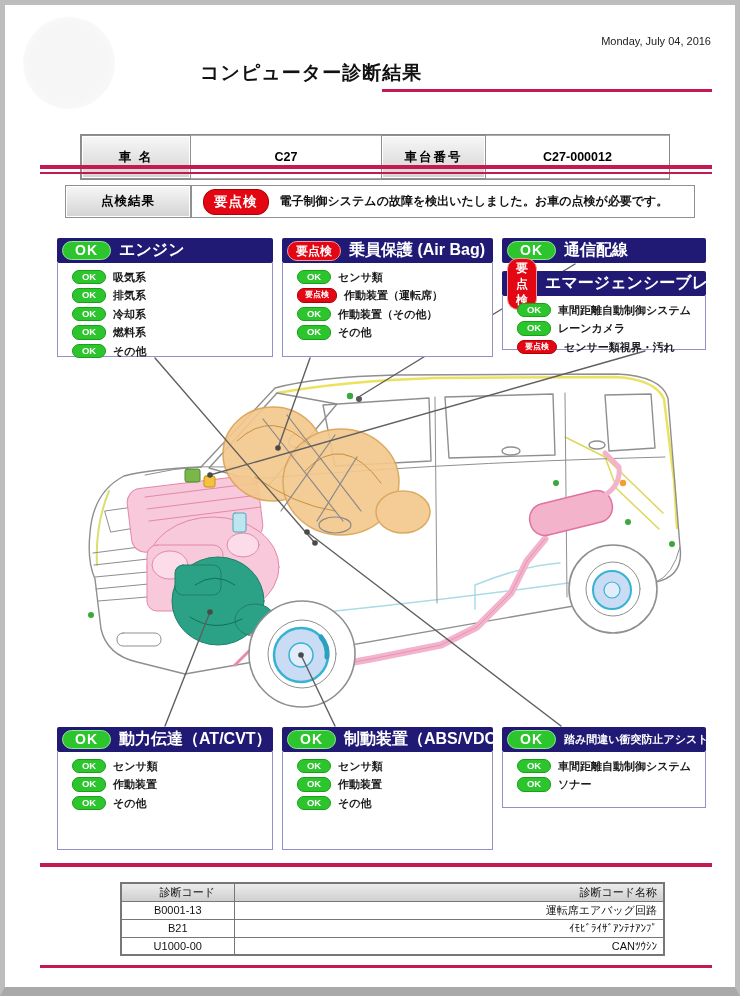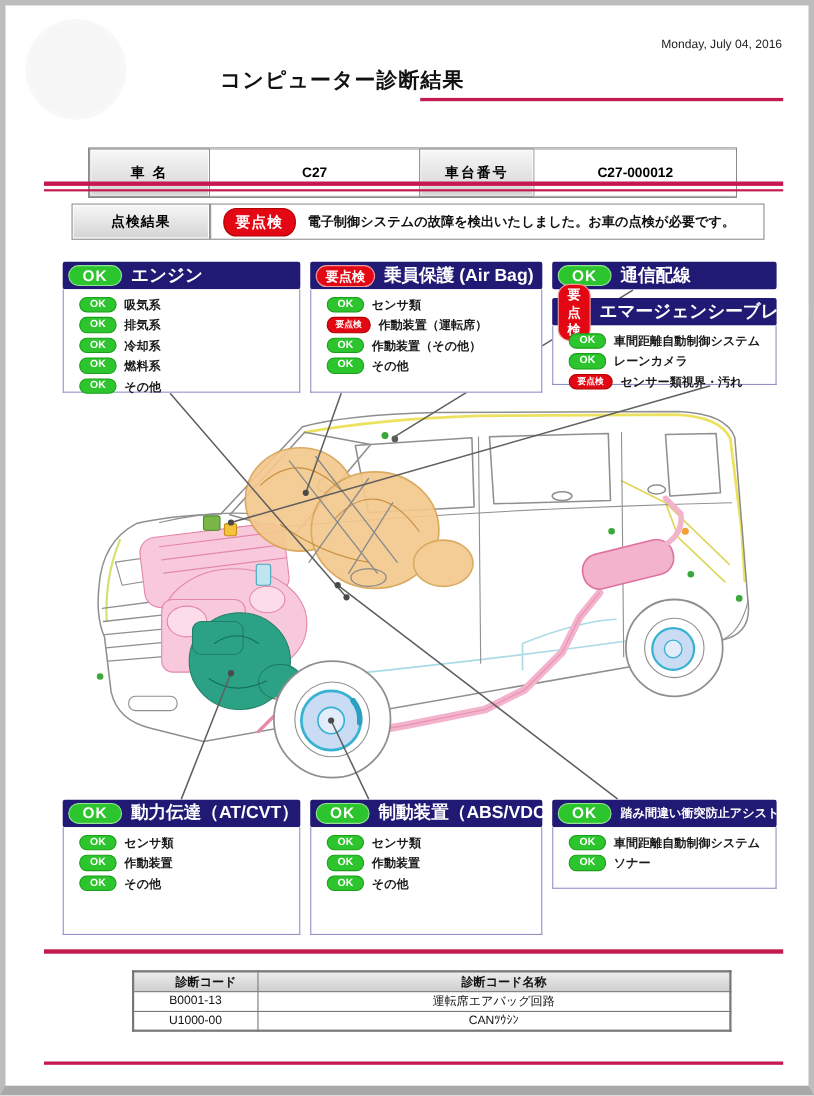--- a/index.html
+++ b/index.html
@@ -39,23 +39,23 @@
   .item{display:flex;align-items:center;gap:7px;margin-bottom:4.5px;height:14px;}
   .p-ok{background:#2dc52d;color:#fff;border:1px solid #18a018;border-radius:7px;font-size:9.5px;
         font-weight:700;width:32px;text-align:center;line-height:12.5px;flex:none;}
   .p-ng{background:#e30613;color:#fff;border:1px solid #b00000;border-radius:7px;font-size:8px;
         font-weight:700;width:38px;text-align:center;line-height:12.5px;flex:none;}
   .ilabel{font-size:11px;font-weight:700;color:#1a1a1a;white-space:nowrap;}
   
   #dtable{left:115px;top:877px;width:545px;border-collapse:collapse;font-size:11px;color:#111;}
   #dtable td,#dtable th{border:1px solid #777;height:18px;box-sizing:border-box;padding:0 6px;}
   #dtable{border:2px solid #777;}
-  #dtable th{background:linear-gradient(#ececec,#cfcfcf);font-weight:700;padding-left:25px;}
+  #dtable th{background:linear-gradient(#ececec,#cfcfcf);font-weight:400;padding-left:25px;}
   #dtable .ccode{width:113px;text-align:center;}
-  #dtable .cname{text-align:center;}
+  #dtable .cname{text-align:right;}
   svg{position:absolute;left:0;top:0;pointer-events:none;}
 </style>
 </head>
 <body>
 
 <div id="page">
 
   <div id="watermark" class="abs"></div>
   <div id="date" class="abs">Monday, July 04, 2016</div>
   <div id="title" class="abs">コンピューター診断結果</div>
@@ -342,20 +342,24 @@
     <tbody>
         <tr>
       <th class="ccode">診断コード</th>
       <th class="cname">診断コード名称</th>
     </tr>
     <tr>
       <td class="ccode">B0001-13</td>
       <td class="cname">運転席エアバッグ回路</td>
     </tr>
     <tr>
+      <td class="ccode">B21</td>
+      <td class="cname">ｲﾓﾋﾞﾗｲｻﾞｱﾝﾃﾅｱﾝﾌﾟ</td>
+    </tr>
+    <tr>
       <td class="ccode">U1000-00</td>
       <td class="cname">CANﾂｳｼﾝ</td>
     </tr>
   </tbody>
     </table>
 
   <div class="abs redline" style="left:35px;top:960px;width:672px;height:3px"></div>
 
 </div>
 

